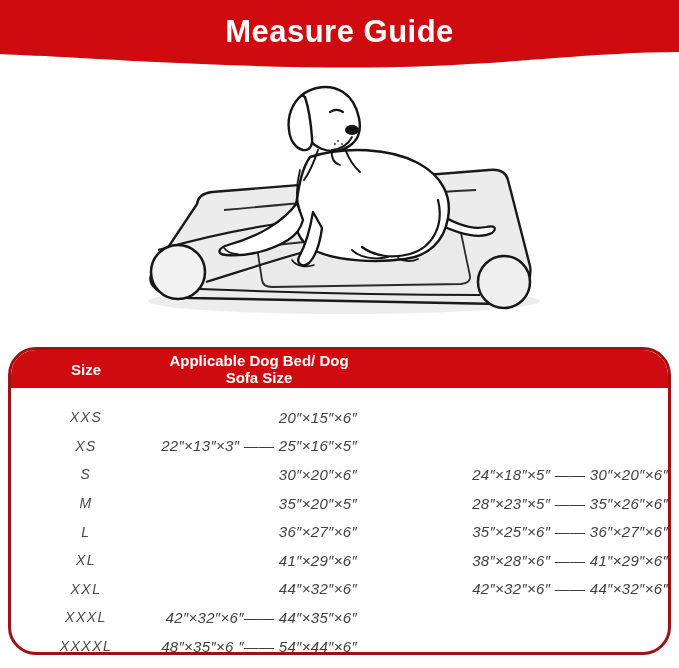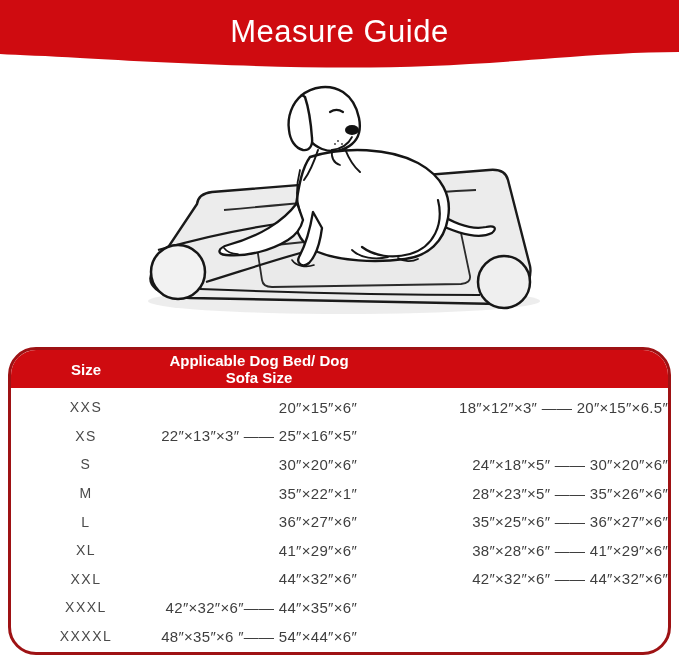--- a/index.html
+++ b/index.html
@@ -4,33 +4,33 @@
 <style>
   * { margin:0; padding:0; box-sizing:border-box; }
   html,body { width:679px; height:668px; background:#ffffff; overflow:hidden;
               font-family:"Liberation Sans", sans-serif; }
   .stage { position:relative; width:679px; height:668px; background:#fff; }
 
   
   .banner { position:absolute; left:0; top:0; width:679px; height:72px; }
   .banner svg { display:block; }
   .banner-title { position:absolute; left:0; top:14px; width:679px;
-    text-align:center; color:#fff; font-size:31px; font-weight:400;
+    text-align:center; color:#fff; font-size:31px; font-weight:700;
     letter-spacing:0.5px; }
 
   
   .illus { position:absolute; left:130px; top:78px; width:420px; height:252px; }
 
   
   .size-table { position:absolute; left:8px; top:347px; width:663px; height:308px;
     border:3px solid #9e1214; border-radius:28px; overflow:hidden; background:#fff; }
   .thead { display:grid; grid-template-columns:150px 196px 1fr; height:38px;
     align-items:center; background:#cf0b10; }
   .thead .th { text-align:center; color:#ffffff; font-size:15px; font-weight:700; }
-  .tbody { padding-top:5px; }
+  .tbody { padding-top:15px;font-style:italic; }
   .trow { display:grid; grid-template-columns:150px 196px 1fr; height:28.6px;
     align-items:center; }
   .td { text-align:center; color:#3f3f3f; font-size:15px; }
   .td.size { font-size:14px; color:#4a4a4a; letter-spacing:1.5px; }
   .td.dims { letter-spacing:0.3px;text-align:right; }
 </style>
 </head>
 <body>
 
 <div class="stage">
@@ -118,34 +118,33 @@
 
   <div class="size-table">
     <div class="thead">
       <div class="th">Size</div>
       <div class="th">Applicable Dog Bed/ Dog Sofa Size</div>
     </div>
     <div class="tbody">
       <div class="trow">
         <div class="td size">XXS</div>
         <div class="td dims">20″×15″×6″</div>
-        <div class="td dims">18″×12″×3″ —— 20″×15″×6.5″</div>
       </div>
       <div class="trow">
         <div class="td size">XS</div>
         <div class="td dims">22″×13″×3″ —— 25″×16″×5″</div>
       </div>
       <div class="trow">
         <div class="td size">S</div>
         <div class="td dims">30″×20″×6″</div>
         <div class="td dims">24″×18″×5″ —— 30″×20″×6″</div>
       </div>
       <div class="trow">
         <div class="td size">M</div>
-        <div class="td dims">35″×22″×1″</div>
+        <div class="td dims">35″×20″×5″</div>
         <div class="td dims">28″×23″×5″ —— 35″×26″×6″</div>
       </div>
       <div class="trow">
         <div class="td size">L</div>
         <div class="td dims">36″×27″×6″</div>
         <div class="td dims">35″×25″×6″ —— 36″×27″×6″</div>
       </div>
       <div class="trow">
         <div class="td size">XL</div>
         <div class="td dims">41″×29″×6″</div>

